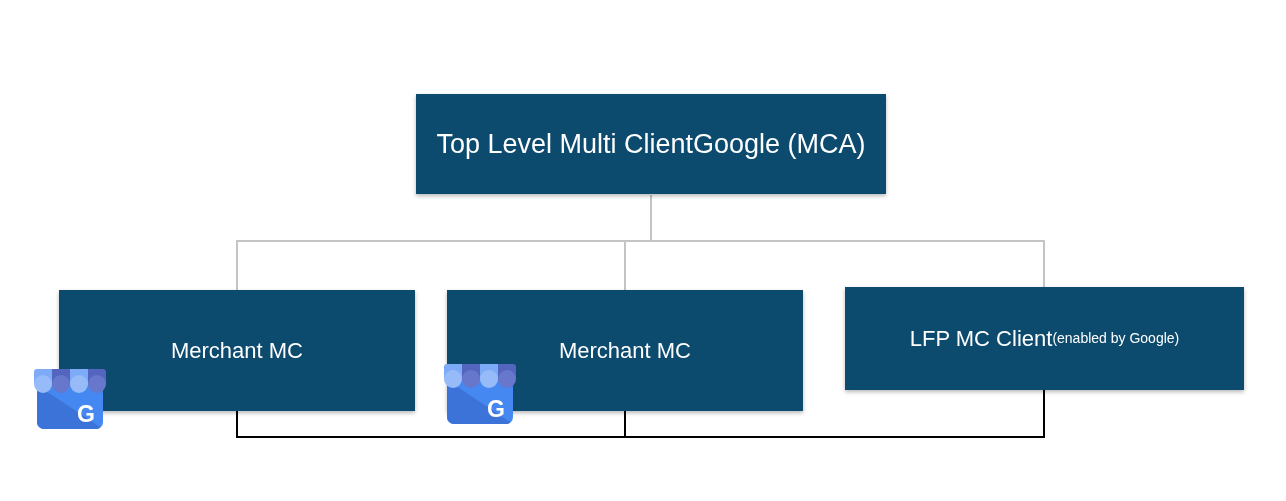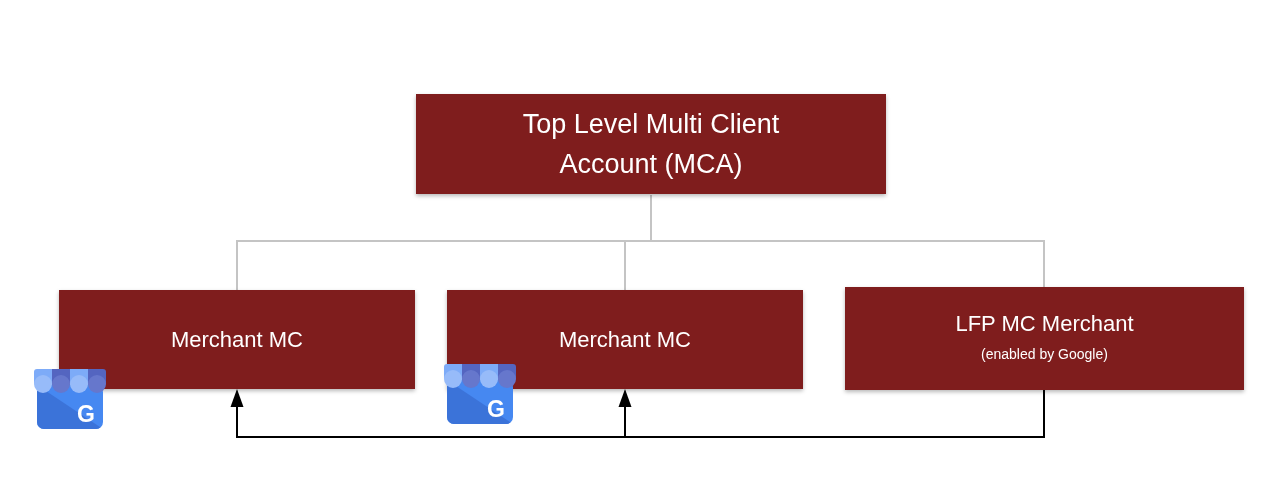--- a/index.html
+++ b/index.html
@@ -12,38 +12,38 @@
     overflow: hidden;
   }
   .lines-layer {
     position: absolute;
     left: 0; top: 0;
     width: 1286px; height: 501px;
     z-index: 0;
   }
   .node {
     position: absolute;
-    background: #7f1d1d;
+    background: #0c4a6e;
     color: #ffffff;
     display: flex;
-    flex-direction: column;
+    flex-direction: row;
     align-items: center;
     justify-content: center;
     text-align: center;
     box-shadow: 0 2px 4px rgba(0,0,0,0.28);
     z-index: 1;
   }
   .node-root {
     left: 416px; top: 94px;
     width: 470px; height: 100px;
     font-size: 27px;
     line-height: 40px;
   }
   .node-child {
-    width: 356px; height: 99px;
+    width: 356px; height: 121px;
     font-size: 22px;
     line-height: 32px;
   }
   .node-sub1 { left: 59px;  top: 290px; }
   .node-sub2 { left: 447px; top: 290px; }
   .node-lfp {
     left: 845px; top: 287px;
     width: 399px; height: 103px;
     font-size: 22px;
     line-height: 31px;
@@ -66,33 +66,33 @@
 
     <path d="M651 195 V241 M237 290 V241 H1044 V287 M625 241 V290" fill="none" stroke="#c4c4c4" stroke-width="2"></path>
 
     <path d="M1044 390 V437 H237 V399 M625 437 V399" fill="none" stroke="#000000" stroke-width="2"></path>
     <polygon points="237,389 230.5,407 243.5,407" fill="#000000"></polygon>
     <polygon points="625,389 618.5,407 631.5,407" fill="#000000"></polygon>
   </svg>
 
   <div class="node node-root">
     <span>Top Level Multi Client</span>
-    <span>Account (MCA)</span>
+    <span>Google (MCA)</span>
   </div>
 
   <div class="node node-child node-sub1">
     <span>Merchant MC</span>
   </div>
 
   <div class="node node-child node-sub2">
     <span>Merchant MC</span>
   </div>
 
   <div class="node node-lfp">
-    <span>LFP MC Merchant</span>
+    <span>LFP MC Client</span>
     <span class="line-sub">(enabled by Google)</span>
   </div>
 
   <svg class="gmb-icon gmb-icon-1" viewBox="0 0 72 64" aria-hidden="true">
     <defs>
       <clipPath id="bodyClip1">
           <rect x="3" y="18" width="66" height="44" rx="7"></rect>
         </clipPath>
       <clipPath id="awnClip1">
           <rect x="0" y="2" width="72" height="16" rx="3"></rect>

